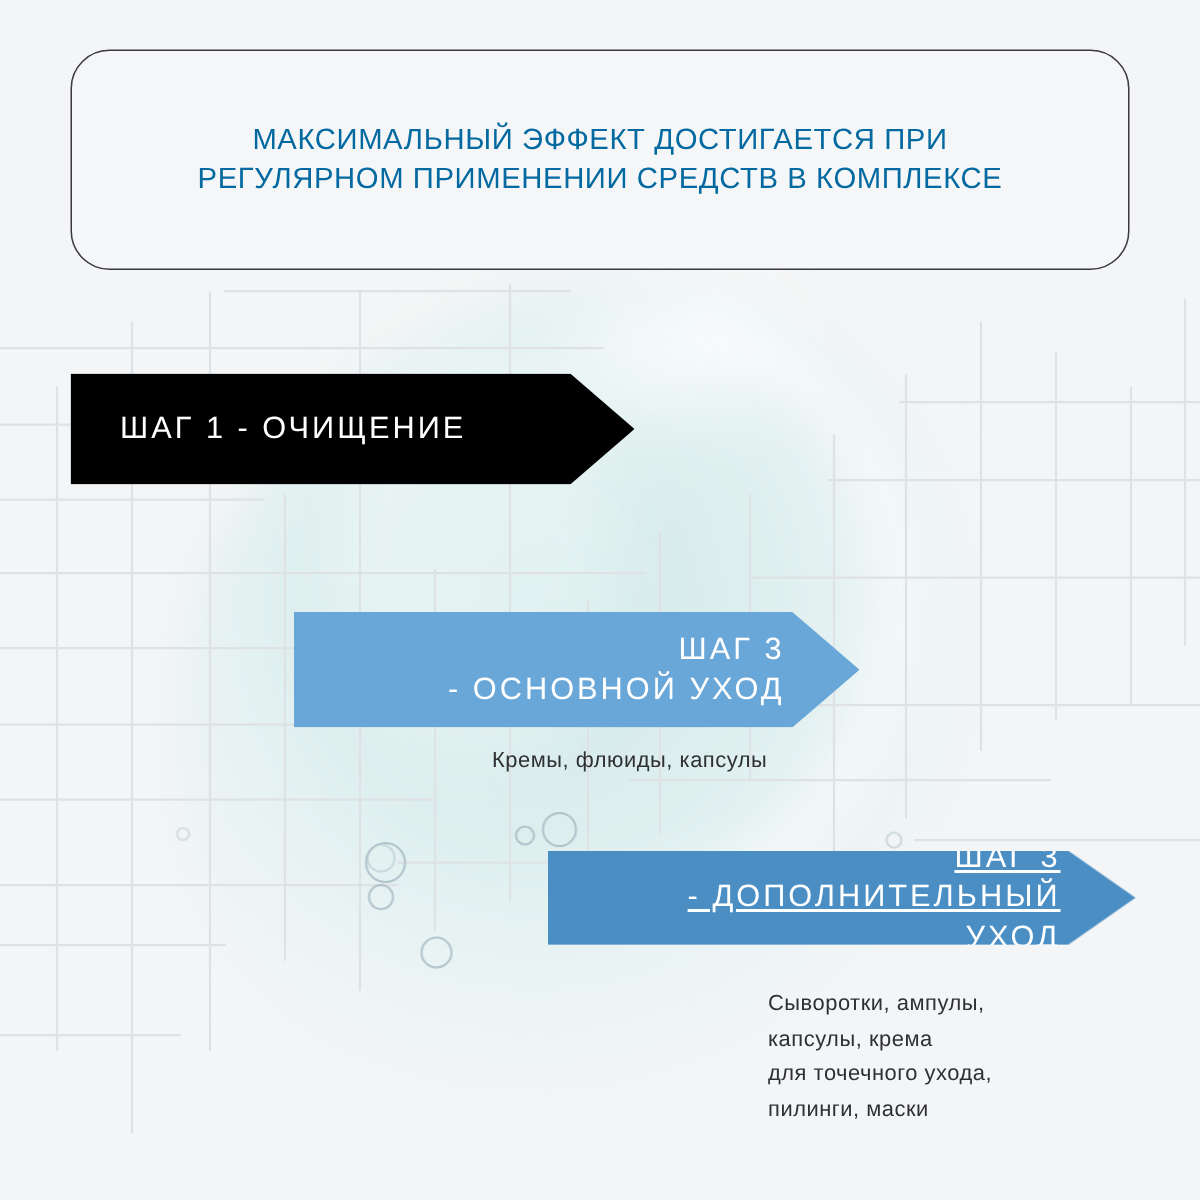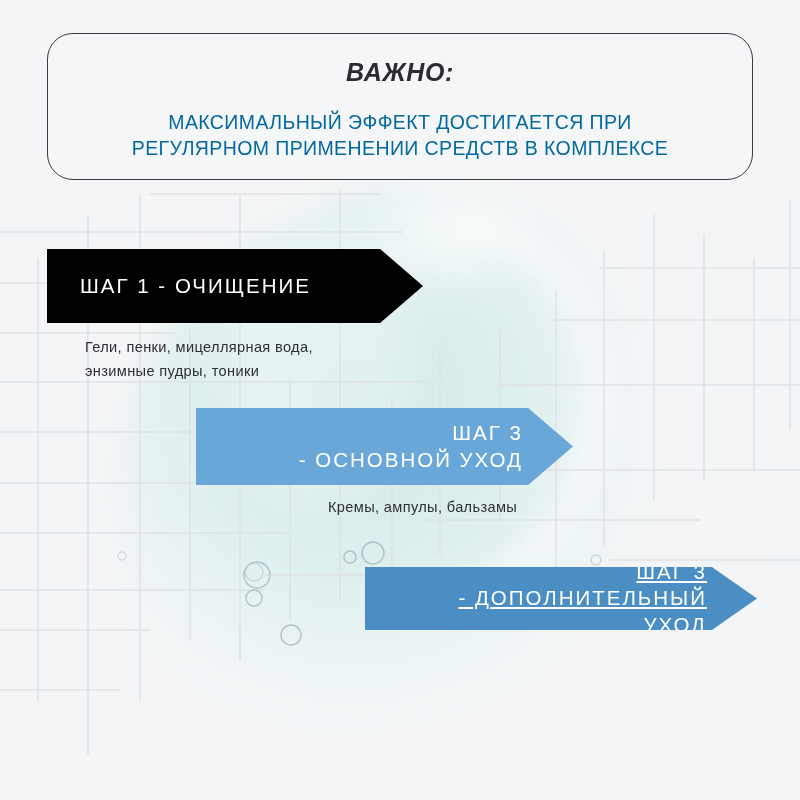--- a/index.html
+++ b/index.html
@@ -212,36 +212,37 @@
       <circle cx="452" cy="428" r="13" opacity="0.55"></circle>
       <circle cx="470" cy="417" r="8" opacity="0.55"></circle>
       <circle cx="436" cy="423" r="5" opacity="0.55"></circle>
       <circle cx="475" cy="471" r="7" opacity="0.45"></circle>
       <circle cx="596" cy="560" r="5" opacity="0.6"></circle>
       <circle cx="122" cy="556" r="4" opacity="0.5"></circle>
     </g>
   </svg>
 
   <div id="important-box">
-    <div id="important-title">ВАЖНО:</div>
     <div id="important-body">МАКСИМАЛЬНЫЙ ЭФФЕКТ ДОСТИГАЕТСЯ ПРИ
 РЕГУЛЯРНОМ ПРИМЕНЕНИИ СРЕДСТВ В КОМПЛЕКСЕ</div>
   </div>
 
   <div class="arrow-banner" id="banner-1" style="background: #000000;">
     <span class="arrow-label">ШАГ 1 - ОЧИЩЕНИЕ</span>
   </div>
-  <div class="caption" id="caption-1">Гели, пенки, мицеллярная вода,
-энзимные пудры, тоники</div>
 
   <div class="arrow-banner" id="banner-2" style="background: rgb(106, 167, 217);">
     <span class="arrow-label">ШАГ 3
 - ОСНОВНОЙ УХОД</span>
   </div>
-  <div class="caption" id="caption-2">Кремы, ампулы, бальзамы</div>
+  <div class="caption" id="caption-2">Кремы, флюиды, капсулы</div>
 
   <div class="arrow-banner" id="banner-3" style="background: rgb(74, 142, 196);">
     <span class="arrow-label">ШАГ 3
 - ДОПОЛНИТЕЛЬНЫЙ
 УХОД</span>
   </div>
+  <div class="caption" id="caption-3">Сыворотки, ампулы,
+капсулы, крема
+для точечного ухода,
+пилинги, маски</div>
 
 </div>
 
 </body></html>

